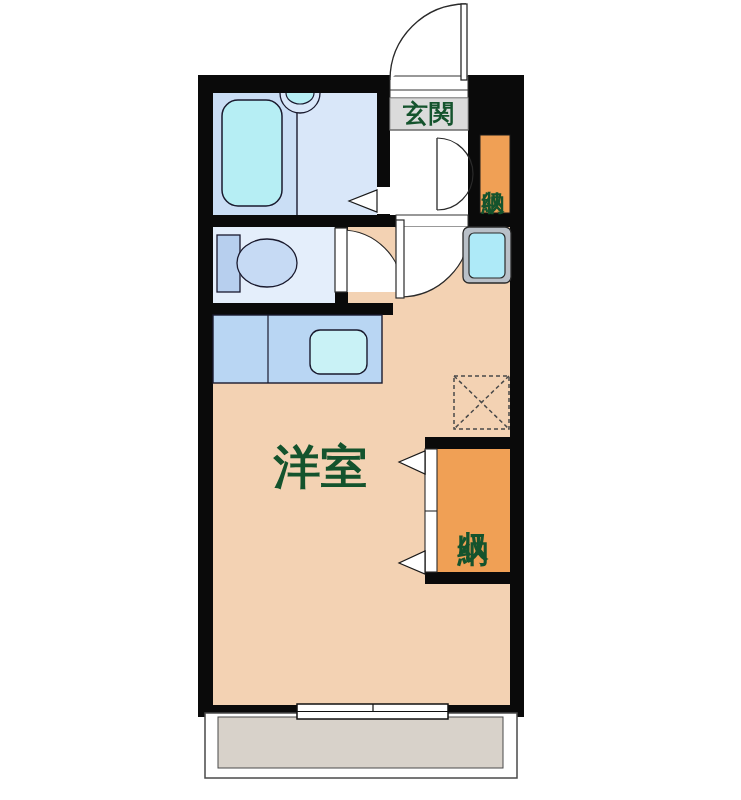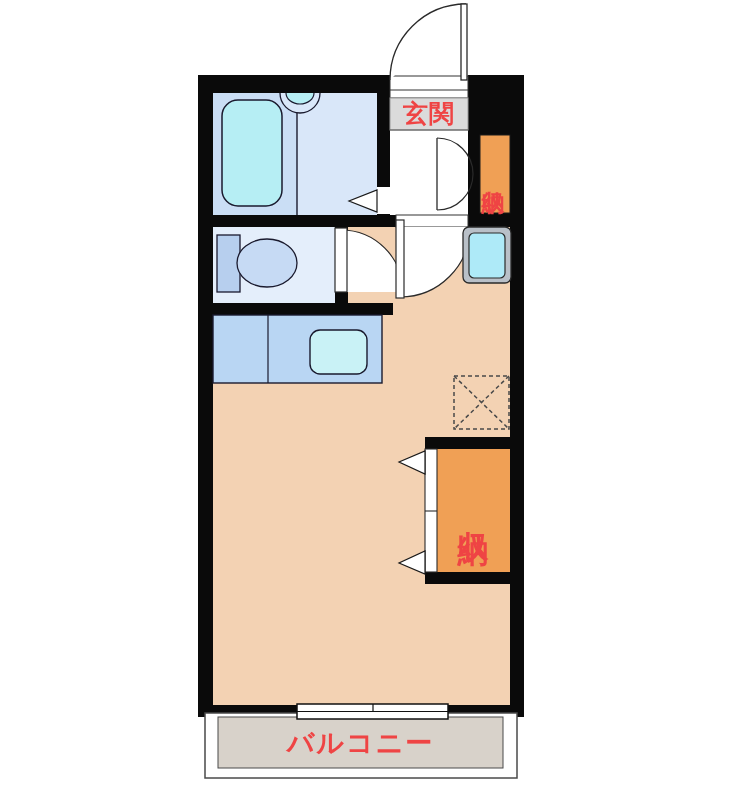--- a/index.html
+++ b/index.html
@@ -6,21 +6,21 @@
   #stage{
     position:relative;
     width:741px;height:800px;
     background:#ffffff;
     font-family:"DejaVu Sans","Liberation Sans",sans-serif;
     overflow:hidden;
   }
   #planSvg{position:absolute;left:0;top:0;}
   .lbl{
     position:absolute;
-    color:#ef4444;
+    color:#14532d;
     font-weight:bold;
     display:flex;align-items:center;justify-content:center;
     white-space:nowrap;
     pointer-events:none;
   }
   .lbl-genkan{left:390px;top:97px;width:78px;height:33px;font-size:25px;letter-spacing:1px;}
   .vtext{writing-mode:vertical-rl;text-orientation:upright;}
   .lbl-closet-top{left:477px;top:135px;width:34px;height:78px;font-size:23px;letter-spacing:2px;}
   .lbl-closet-main{left:437px;top:449px;width:73px;height:123px;font-size:31px;letter-spacing:5px;}
   .lbl-room{left:218px;top:438px;width:205px;flex-direction:column;font-size:47px;line-height:1.22;text-align:center;}
@@ -158,17 +158,17 @@
     </g>
   </svg>
 
   <div class="lbl lbl-genkan">玄関</div>
 
   <div class="lbl lbl-closet-top vtext">収納</div>
 
   <div class="lbl lbl-closet-main vtext">収納</div>
 
   <div class="lbl lbl-room">
+    <span class="name">洋室</span>
   </div>
 
-  <div class="lbl lbl-balcony">バルコニー</div>
 
 </div>
 
 </body></html>

